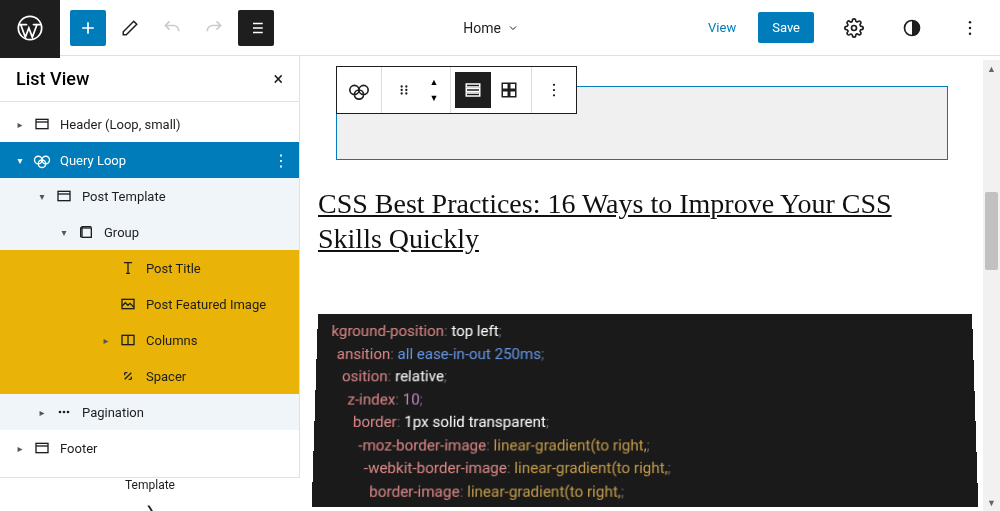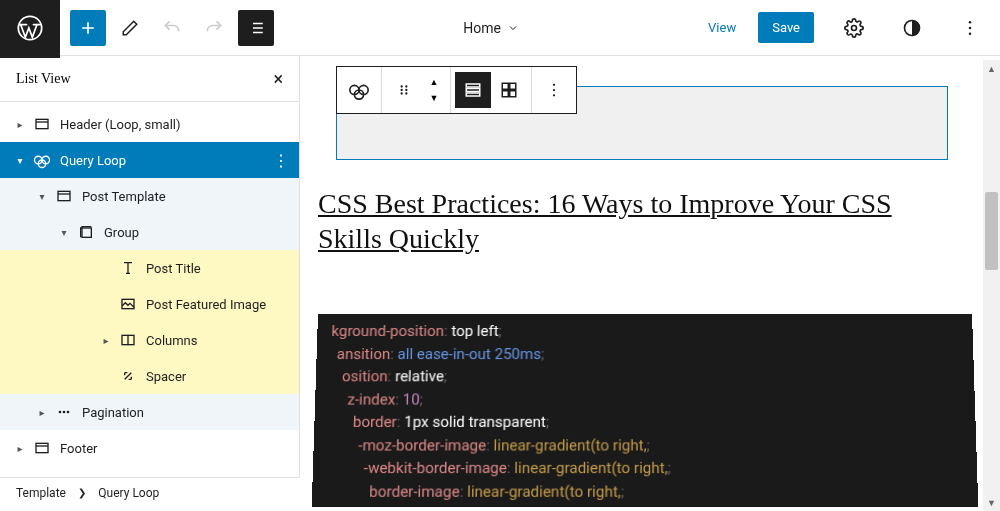--- a/index.html
+++ b/index.html
@@ -15,36 +15,36 @@
 .tb-btn.disabled { color: #ccc; }
 .tb-center { flex: 1; display: flex; justify-content: center; align-items: center; gap: 6px; font-size: 14px; color: #1e1e1e; cursor: pointer; }
 .tb-right { display: flex; align-items: center; gap: 22px; padding-right: 12px; }
 .view-link { color: #007cba; font-size: 13px; cursor: pointer; }
 .save-btn { background: #007cba; color: #fff; padding: 8px 14px; font-size: 13px; border-radius: 2px; cursor: pointer; }
 .icon-btn { width: 36px; height: 36px; display: flex; align-items: center; justify-content: center; cursor: pointer; color: #1e1e1e; }
 
 .main { display: flex; height: 451px; position: relative; }
 .sidebar { width: 300px; border-right: 1px solid #e0e0e0; display: flex; flex-direction: column; }
 .sidebar-header { display: flex; align-items: center; justify-content: space-between; padding: 12px 16px; border-bottom: 1px solid #e0e0e0; }
-.sidebar-title { font-size: 14px; font-weight: 500; font-family: Liberation Serif, serif; }
+.sidebar-title { font-size: 18px; font-weight: 500; }
 .close-x { font-size: 18px; cursor: pointer; color: #1e1e1e; }
 
 .tree { flex: 1; overflow-y: auto; padding: 4px 0; }
 .tree-item { display: flex; align-items: center; height: 36px; font-size: 13px; color: #1e1e1e; cursor: pointer; position: relative; }
 .tree-item .caret { width: 24px; display: flex; justify-content: center; font-size: 10px; color: #555; }
 .tree-item .ticon { width: 20px; display: flex; justify-content: center; margin-right: 8px; }
 .tree-item.selected { background: #007cba; color: #fff; }
 .tree-item.selected .caret { color: #fff; }
 .tree-item .more { position: absolute; right: 10px; font-size: 16px; }
 .tree-item.d0 { padding-left: 8px; }
 .tree-item.d1 { padding-left: 30px; background: #f0f5fa; }
 .tree-item.d2 { padding-left: 52px; background: #f0f5fa; }
-.tree-item.d3 { padding-left: 94px; background: #fef9c3; }
-
-.breadcrumb { height: 30px; border-top: 1px solid #e0e0e0; display: flex; align-items: center; padding: 0 16px; font-size: 12px; gap: 12px; color: #1e1e1e; position: absolute; bottom: 0; left: 0; width: 300px; background: #fff; }
+.tree-item.d3 { padding-left: 94px; background: #eab308; }
+
+.breadcrumb { height: 30px; border-top: 1px solid #e0e0e0; display: flex; align-items: center; padding: 0 16px; font-size: 12px; gap: 12px; color: #1e1e1e; position: absolute; bottom: 0; left: 0; width: 300px; background: #fff; flex-direction: column; }
 .breadcrumb .sep { font-size: 10px; }
 
 .canvas { flex: 1; background: #fff; position: relative; overflow: hidden; padding: 0 18px; }
 .block-toolbar { position: absolute; top: 10px; left: 36px; display: flex; background: #fff; border: 1px solid #1e1e1e; height: 48px; z-index: 10; }
 .bt-group { display: flex; align-items: center; border-right: 1px solid #ddd; padding: 0 4px; }
 .bt-group:last-child { border-right: none; }
 .bt-btn { width: 36px; height: 36px; display: flex; align-items: center; justify-content: center; cursor: pointer; color: #1e1e1e; }
 .bt-btn.dark { background: #1e1e1e; color: #fff; }
 .bt-text { padding: 0 12px; font-size: 13px; cursor: pointer; }
 .move-group { display: flex; flex-direction: column; width: 24px; }

